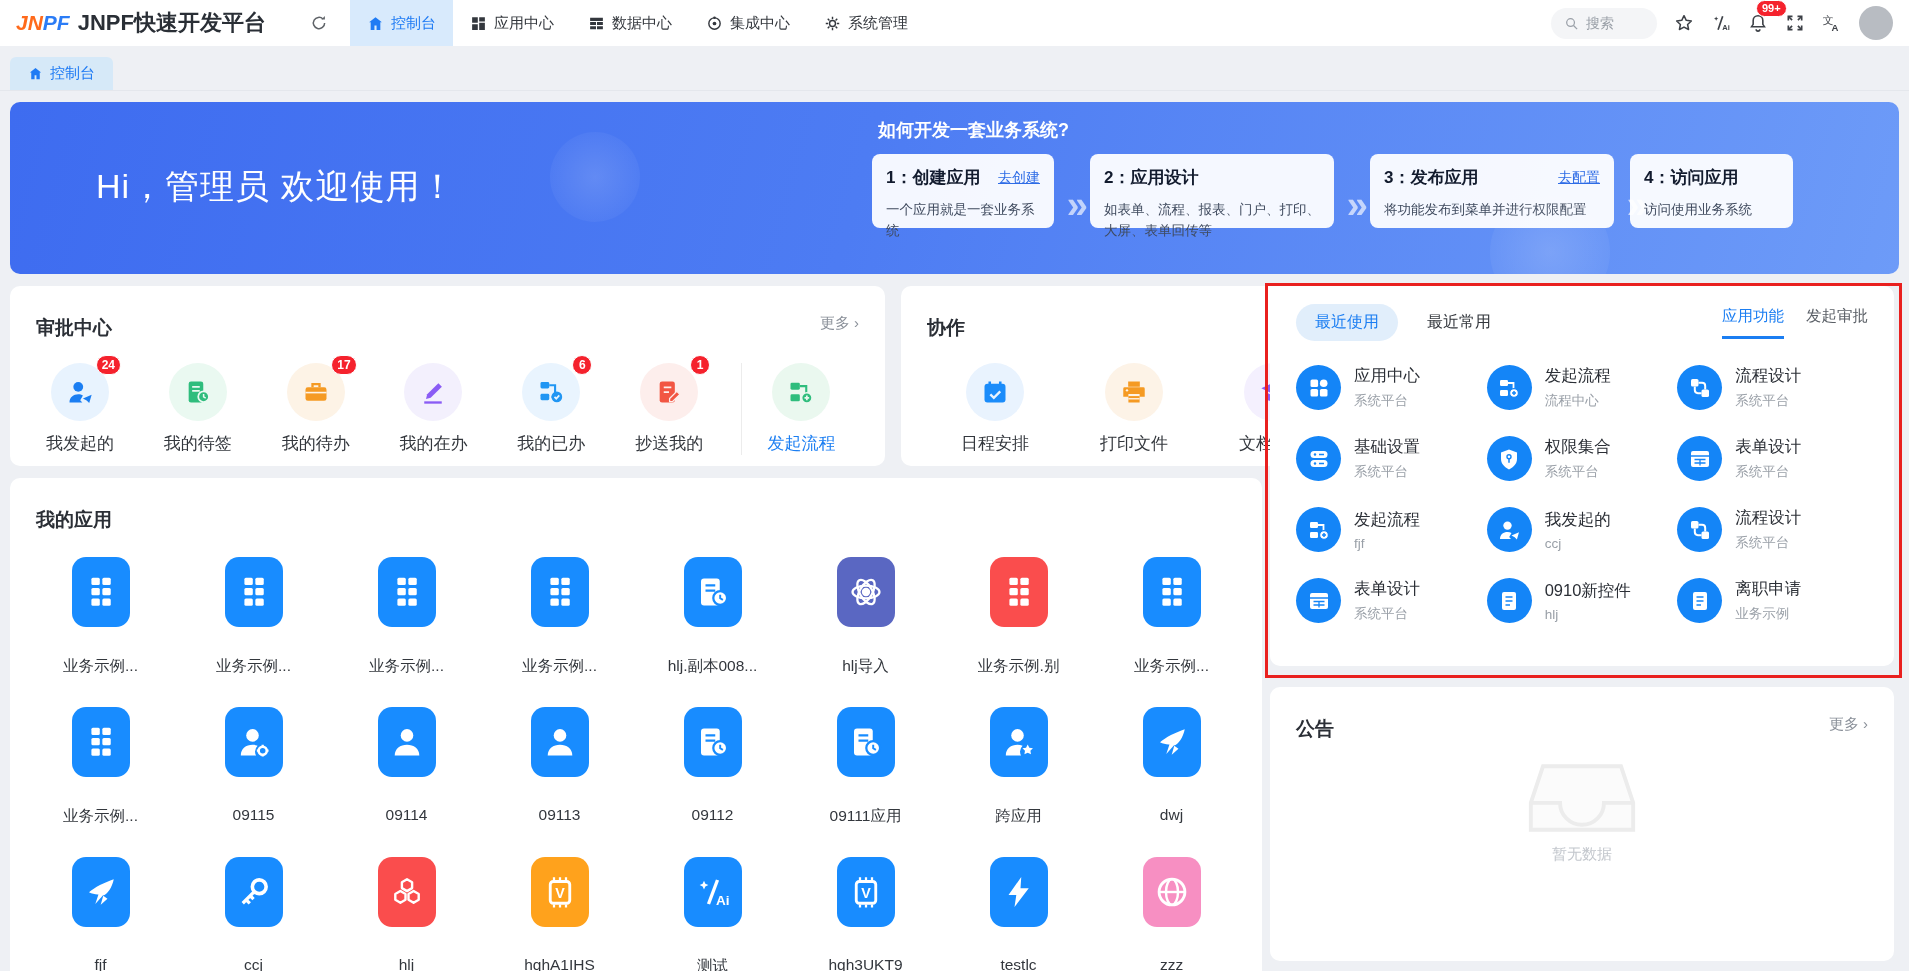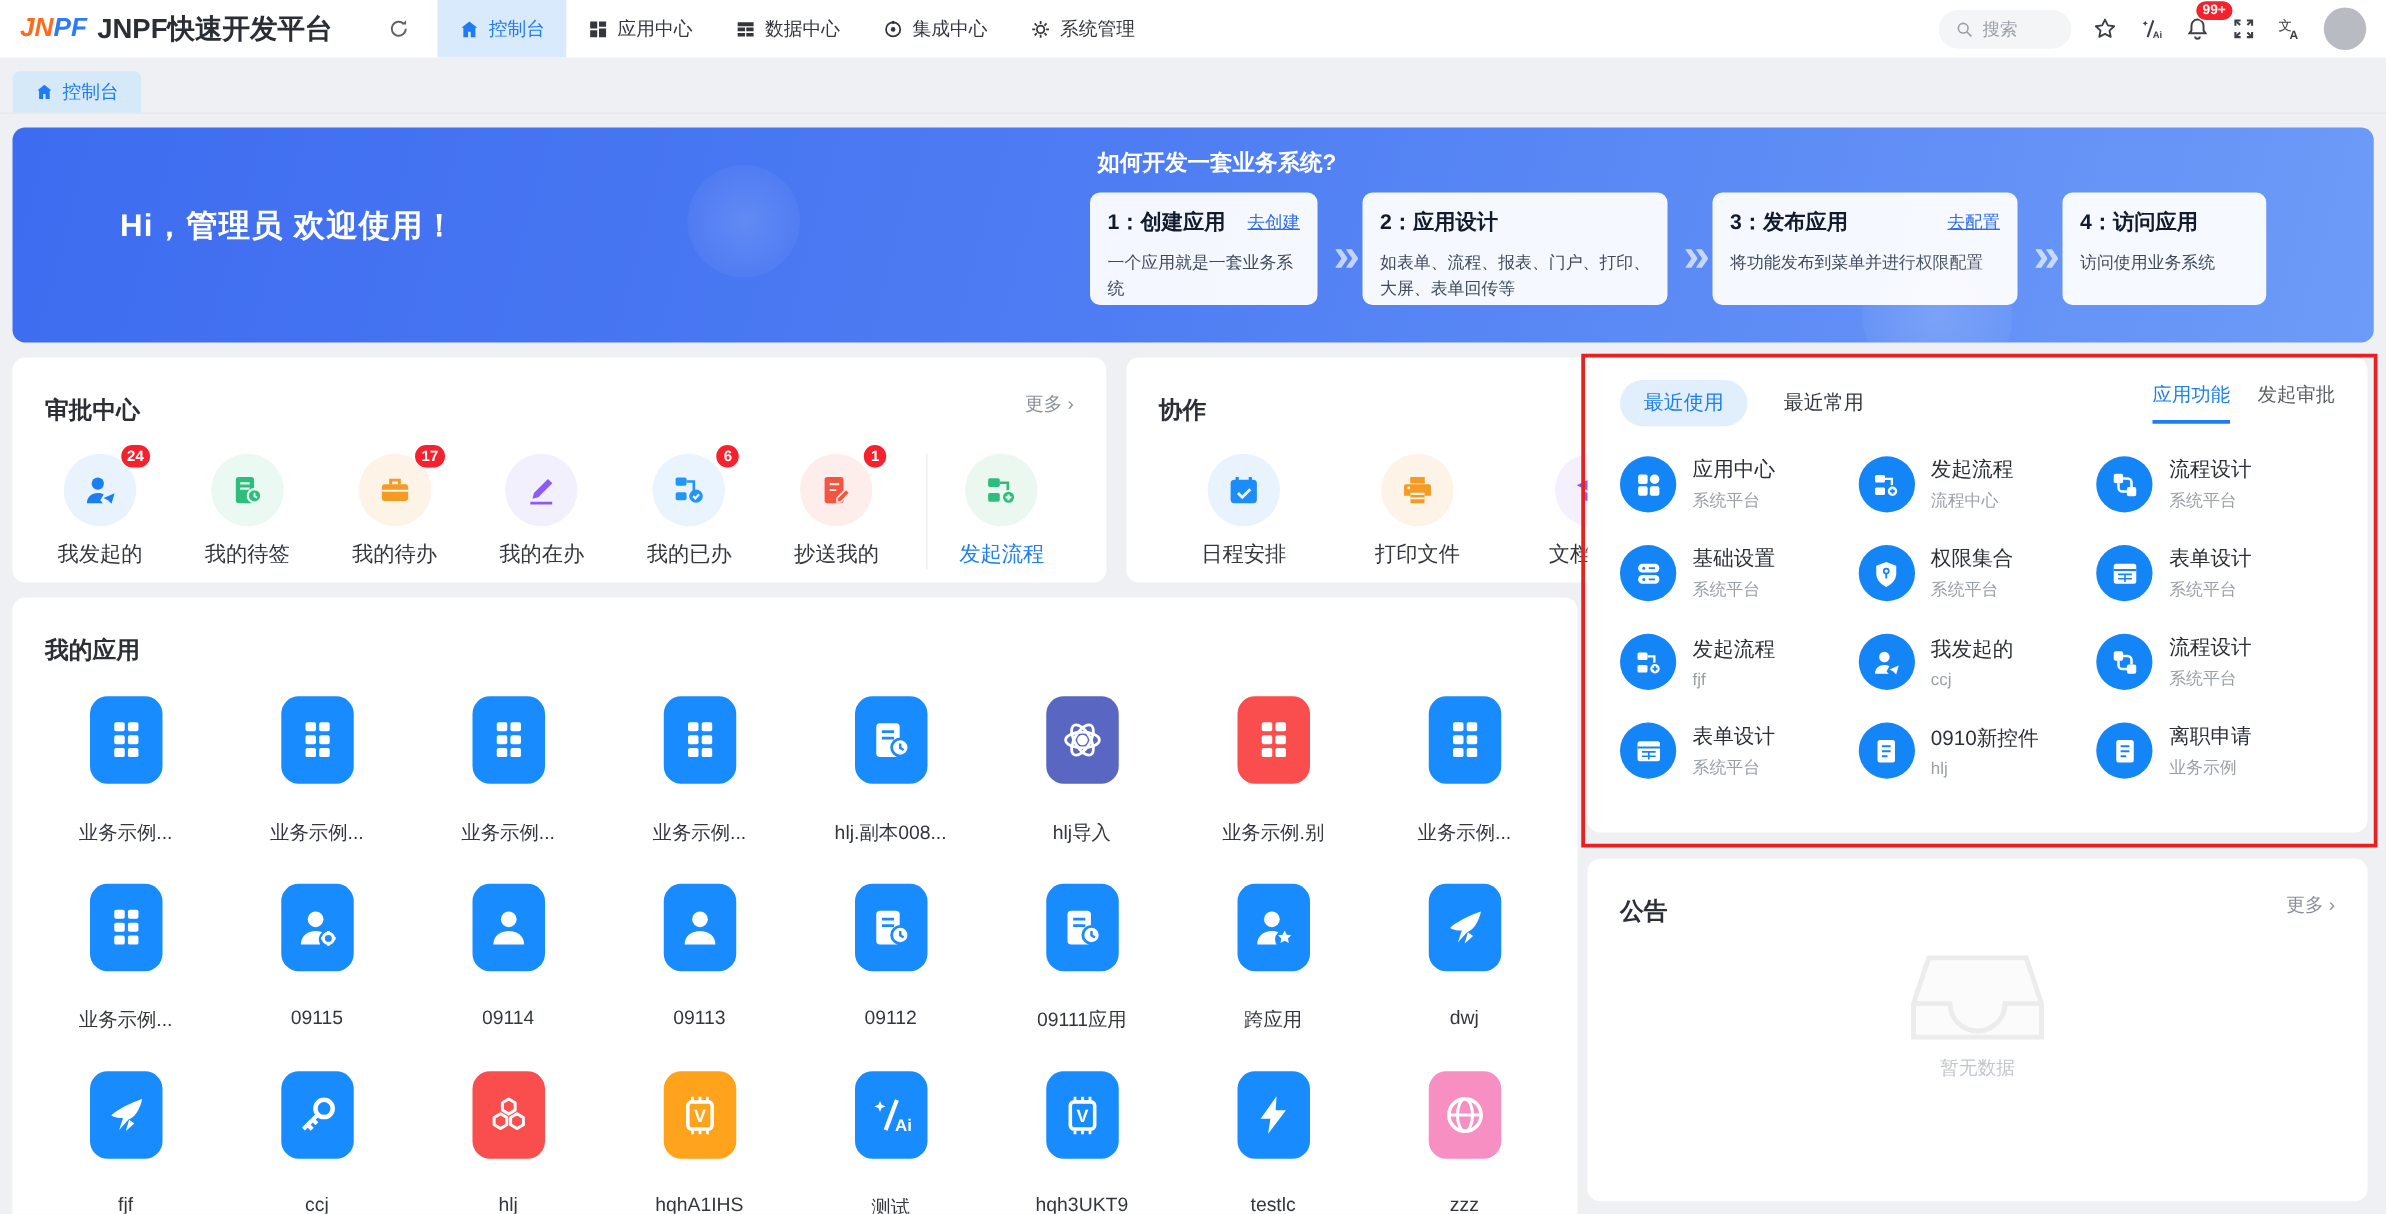--- a/index.html
+++ b/index.html
@@ -35,28 +35,28 @@
     padding:0 18px; color:#1f7bf4; font-size:15px; cursor:pointer; }
   .tab svg { width:15px; height:15px; }
 
   
   .hero { margin:11px 10px 0; height:172px; border-radius:10px; position:relative; overflow:hidden;
     background:linear-gradient(105deg,#3e6cf0 0%,#4d7cf3 45%,#6d9bf8 100%); }
   .hero::before { content:""; position:absolute; left:540px; top:30px; width:90px; height:90px; border-radius:50%;
     background:radial-gradient(circle,rgba(255,255,255,.14),rgba(255,255,255,0)); }
   .hero::after { content:""; position:absolute; left:1480px; top:90px; width:120px; height:120px; border-radius:50%;
     background:radial-gradient(circle,rgba(255,255,255,.16),rgba(255,255,255,0)); }
-  .greeting { position:absolute; left:86px; top:62px; color:#fff; font-size:25px; font-weight:bold; letter-spacing:1px; }
+  .greeting { position:absolute; left:86px; top:62px; color:#fff; font-size:34px; font-weight:normal; letter-spacing:1px; }
   .guide { position:absolute; left:862px; top:16px; width:990px; }
   .guide-title { color:#fff; font-size:18px; font-weight:bold; margin:0 0 12px 6px; }
   .steps { display:flex; align-items:stretch; }
-  .step { background:rgba(255,255,255,.94); border-radius:8px; padding:12px 14px; height:90px; position:relative; flex:none; }
+  .step { background:rgba(255,255,255,.94); border-radius:8px; padding:12px 14px; height:74px; position:relative; flex:none; }
   .step:nth-child(1){ width:182px; margin-right:36px; }
   .step:nth-child(2){ width:244px; margin-right:36px; }
-  .step:nth-child(3){ width:244px; margin-right:36px; }
+  .step:nth-child(3){ width:244px; margin-right:16px; }
   .step:nth-child(4){ width:163px; }
   .step:not(:last-child)::after { content:"\00BB"; position:absolute; right:-34px; top:30px; font-size:38px;
     color:rgba(255,255,255,.65); font-weight:bold; }
   .step-head { display:flex; justify-content:space-between; align-items:center; }
   .step-title { font-size:17px; font-weight:bold; color:#121b2e; }
   .step-link { font-size:14px; color:#2e6ce6; text-decoration:underline; cursor:pointer; }
   .step-desc { margin-top:11px; font-size:13.5px; color:#3f4a5e; line-height:1.55; }
 
   
   .content { display:flex; padding:12px 10px 0; gap:8px; }

